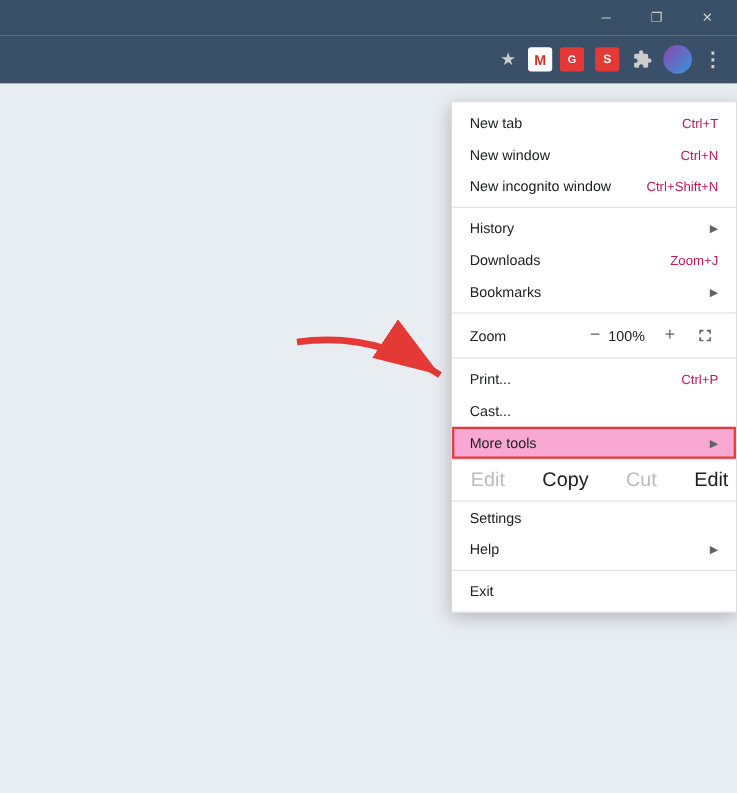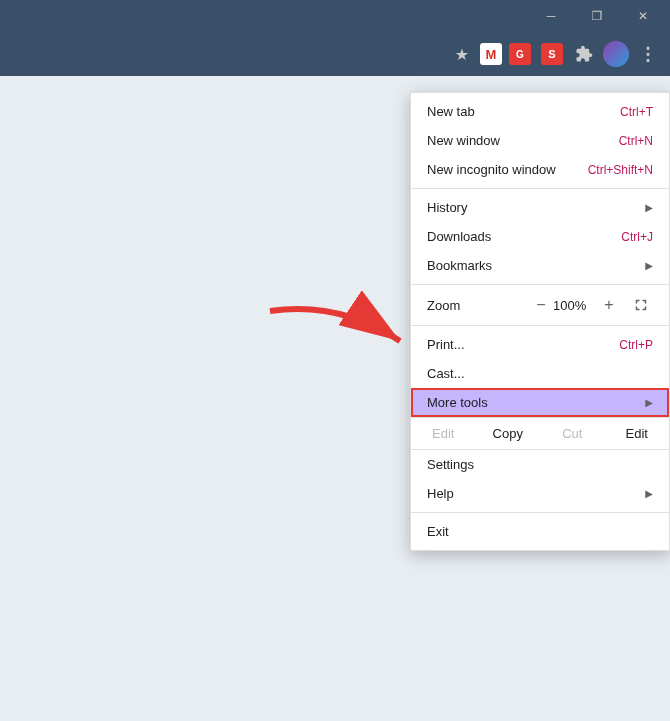--- a/index.html
+++ b/index.html
@@ -98,21 +98,21 @@
       display: flex;
       align-items: center;
       padding: 7px 16px;
       cursor: pointer;
       color: #202124;
       font-size: 13px;
       position: relative;
       white-space: nowrap;
     }
     .menu-item.highlighted {
-      background: #c4b5fd;
+      background: #f9a8d4;
       border: 2px solid #e53935;
       padding: 5px 14px;
     }
 
     .menu-shortcut {
       margin-left: auto;
       color: #be185d;
       font-size: 12px;
     }
     .menu-arrow {
@@ -169,21 +169,21 @@
       align-items: center;
       border-top: 1px solid #e0e0e0;
       border-bottom: 1px solid #e0e0e0;
     }
     .edit-item {
       flex: 1;
       text-align: center;
       padding: 8px 17px;
       cursor: pointer;
       color: #202124;
-      font-size: 13px;
+      font-size: 18px;
     }
     .edit-item.disabled { color: #bbb; cursor: default; }
 
     
     svg.arrow-svg {
       position: absolute;
       left: 260px;
       top: 215px;
       width: 160px;
       height: 80px;
@@ -263,21 +263,21 @@
 
     <div class="menu-divider"></div>
 
     <div class="menu-item">
       <span>History</span>
       <span class="menu-arrow">▶</span>
     </div>
 
     <div class="menu-item">
       <span>Downloads</span>
-      <span class="menu-shortcut">Ctrl+J</span>
+      <span class="menu-shortcut">Zoom+J</span>
     </div>
 
     <div class="menu-item">
       <span>Bookmarks</span>
       <span class="menu-arrow">▶</span>
     </div>
 
     <div class="menu-divider"></div>
 
     <div class="zoom-row">

